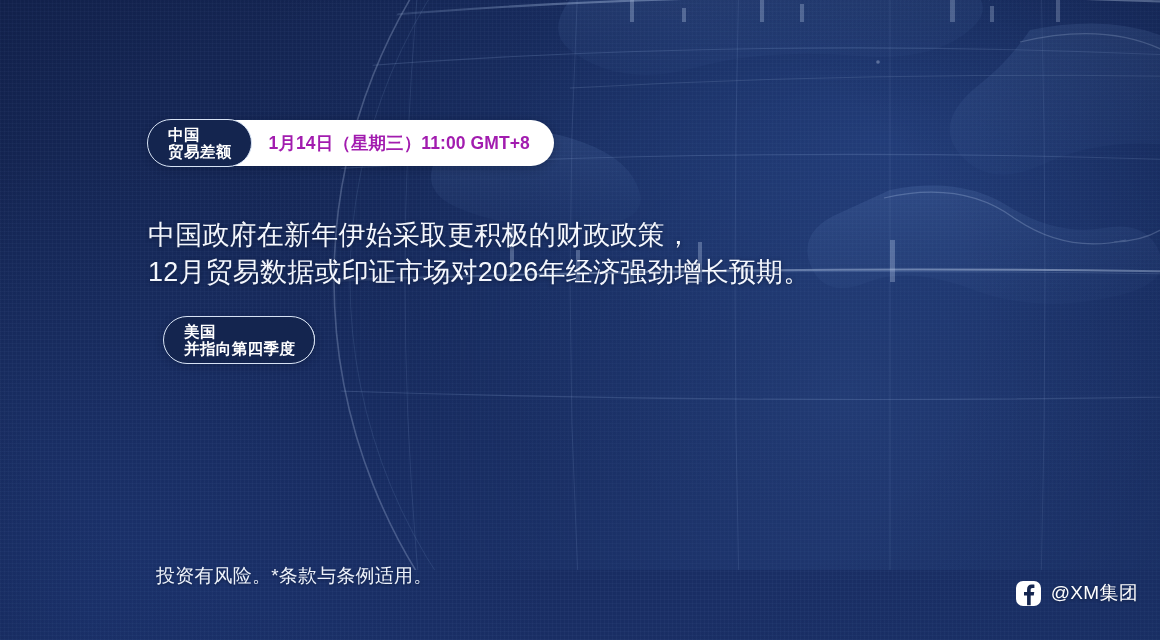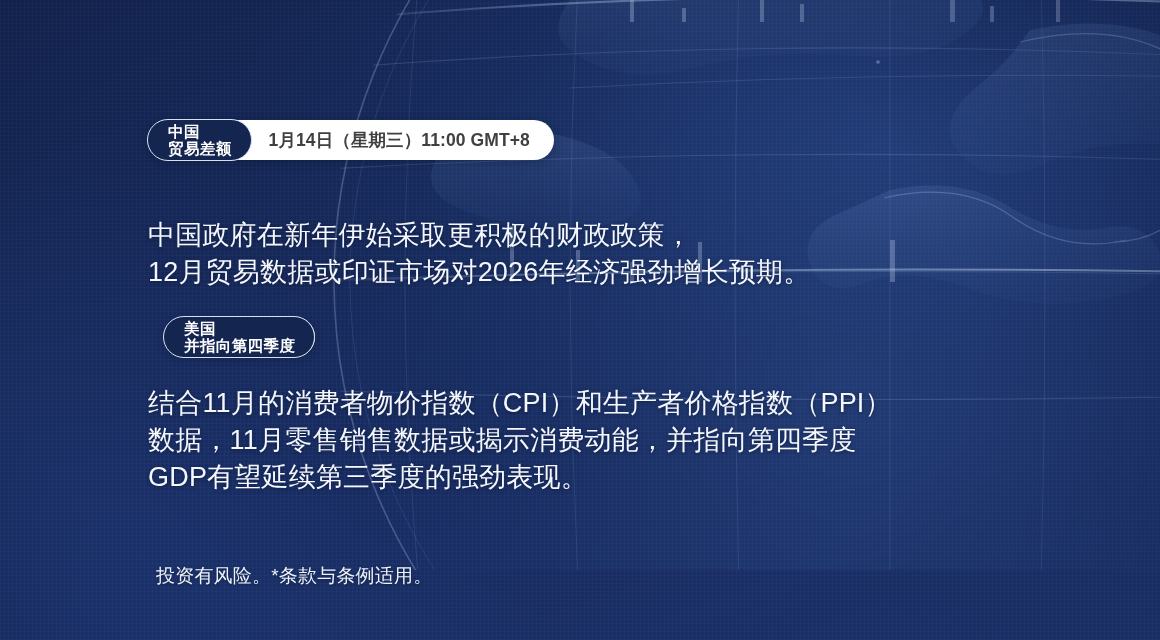--- a/index.html
+++ b/index.html
@@ -54,21 +54,21 @@
   #content {
     position:absolute; inset:0;
     padding:0 0 0 148px;
   }
 
   
   .event-pill {
     position:absolute;
     display:flex;
     align-items:stretch;
-    height:40px;
+    height:46px;
     background:#ffffff;
     border-radius:26px;
     box-shadow:0 2px 10px rgba(4,12,34,0.30);
   }
   .pill-badge {
     display:flex;
     flex-direction:column;
     justify-content:center;
     align-items:flex-start;
     background:#14254f;
@@ -82,21 +82,21 @@
     color:#ffffff;
     font-size:15.5px;
     font-weight:bold;
     line-height:17px;
     letter-spacing:.4px;
     white-space:nowrap;
   }
   .pill-date {
     display:flex;
     align-items:center;
-    color:#404040;
+    color:#a21caf;
     font-size:17.5px;
     font-weight:bold;
     letter-spacing:.1px;
     padding:0 24px 0 17px;
     white-space:nowrap;
   }
 
   
   .body-text {
     position:absolute;
@@ -267,21 +267,26 @@
     <div class="body-text" style="left:148px; top:190px;margin-top:27px;">中国政府在新年伊始采取更积极的财政政策，
 12月贸易数据或印证市场对2026年经济强劲增长预期。</div>
 
     <div class="event-pill" style="left:164px; top:317px;">
       <div class="pill-badge">
         <span class="pill-badge-line">美国</span>
         <span class="pill-badge-line">并指向第四季度</span>
       </div>
     </div>
 
-    <div class="body-text" style="left:148px; top:385px;">结合11月的消费者物价指数（CPI）和生产者价格指数（PPI）
-数据，11月零售销售数据或揭示消费动能，并指向第四季度
-GDP有望延续第三季度的强劲表现。</div>
 
     <div id="disclaimer">投资有风险。*条款与条例适用。</div>
 
+    <div id="social">
+      <span id="fb-icon">
+        <svg viewBox="0 0 25 25">
+          <path d="M14.7 24.2 V14.6 h3.05 l0.52 -3.62 h-3.57 V8.68 c0 -1.05 0.3 -1.76 1.82 -1.76 l1.88 -0.01 V3.68 c-0.33 -0.04 -1.45 -0.14 -2.75 -0.14 -2.72 0 -4.58 1.65 -4.58 4.69 v2.75 H8.0 v3.62 h3.07 v9.6 z" fill="#14254f"></path>
+        </svg>
+      </span>
+      <span id="social-handle">@XM集团</span>
+    </div>
 
   </div>
 </div>
 
 </body></html>

